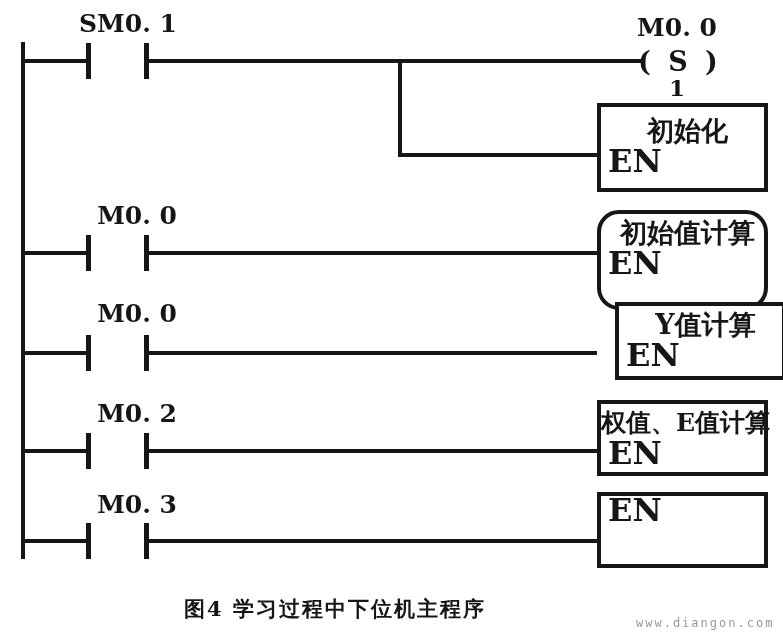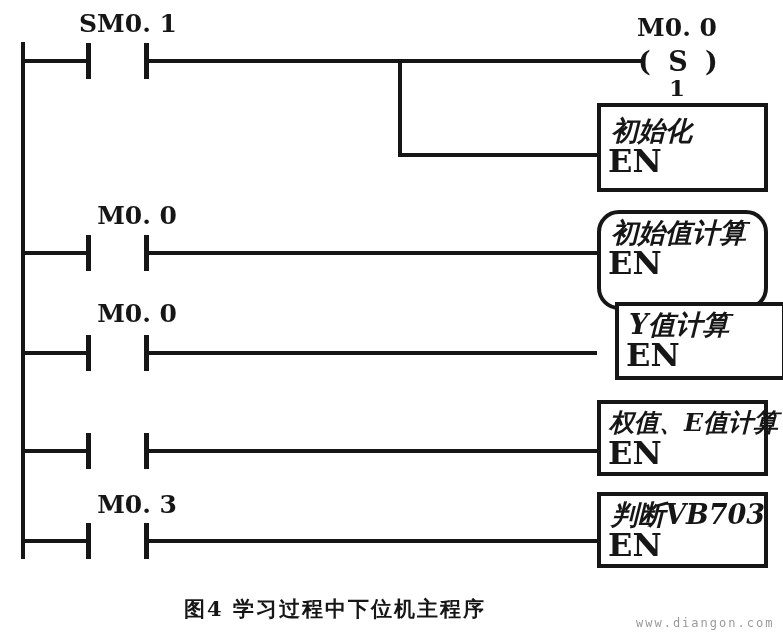--- a/index.html
+++ b/index.html
@@ -17,26 +17,25 @@
     white-space:pre;text-align:right;width:120px;letter-spacing:0px;
   }
   .coil-lbl{position:absolute;font-weight:bold;font-size:25px;white-space:pre;text-align:center;width:90px;}
   .coil-sym{position:absolute;font-weight:bold;font-size:27px;white-space:pre;letter-spacing:4px;}
   .coil-sub{position:absolute;font-weight:bold;font-size:23px;width:90px;text-align:center;}
   .box{
     position:absolute;width:171px;border:4px solid var(--ink,#161616);
     box-sizing:border-box;background:var(--paper,#ffffff);
   }
   .box-title{
-    font-size:27px;font-weight:600;padding-left:10px;
+    font-size:27px;font-weight:600;text-align:center;padding-left:10px;
     line-height:33px;margin-top:2px;white-space:nowrap;
     font-family:"DejaVu Serif","Liberation Serif",serif;
-    font-style:italic;
   }
-  .box-title.tight{font-size:25px;padding-left:8px;}
+  .box-title.tight{font-size:25px;padding-left:0;}
   .box-en{font-size:32px;font-weight:bold;margin-left:7px;line-height:29px;}
   .caption{
     position:absolute;left:184px;top:595px;font-size:21px;font-weight:bold;
     letter-spacing:2px;white-space:pre;
   }
   .watermark{
     position:absolute;left:636px;top:616px;font-size:12px;
     font-family:"DejaVu Sans Mono","Liberation Mono",monospace;
     color:var(--wm,#999999);letter-spacing:2px;white-space:pre;
   }
@@ -81,37 +80,37 @@
   <div class="hline ink" style="left:21px;top:351px;width:67px;"></div>
   <div class="cbar ink" style="left:86px;top:335px;"></div>
   <div class="cbar ink" style="left:144px;top:335px;"></div>
   <div class="hline ink" style="left:149px;top:351px;width:448px;"></div>
 
   <div class="box" style="left:597px;top:302px;height:78px;margin-left:18px;">
     <div class="box-title">Y值计算</div>
     <div class="box-en">EN</div>
   </div>
 
+  <div class="lbl" style="left:57px;top:401px;">M0. 2</div>
   <div class="hline ink" style="left:21px;top:449px;width:67px;"></div>
   <div class="cbar ink" style="left:86px;top:433px;"></div>
   <div class="cbar ink" style="left:144px;top:433px;"></div>
   <div class="hline ink" style="left:149px;top:449px;width:448px;"></div>
 
   <div class="box" style="left:597px;top:400px;height:76px;">
     <div class="box-title tight">权值、E值计算</div>
     <div class="box-en">EN</div>
   </div>
 
   <div class="lbl" style="left:57px;top:492px;">M0. 3</div>
   <div class="hline ink" style="left:21px;top:539px;width:67px;"></div>
   <div class="cbar ink" style="left:86px;top:523px;"></div>
   <div class="cbar ink" style="left:144px;top:523px;"></div>
   <div class="hline ink" style="left:149px;top:539px;width:448px;"></div>
 
   <div class="box" style="left:597px;top:492px;height:76px;">
-    <div class="box-title">判断VB703</div>
     <div class="box-en">EN</div>
   </div>
 
   <div class="caption">图4 学习过程中下位机主程序</div>
   <div class="watermark">www.diangon.com</div>
 
 </div>
 
 </body></html>

